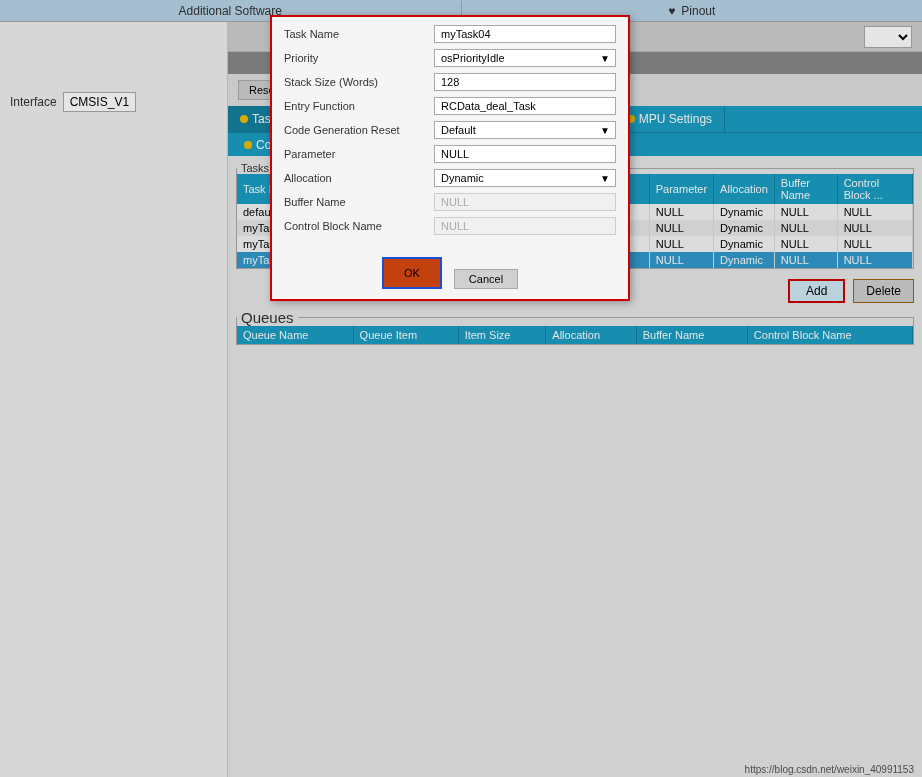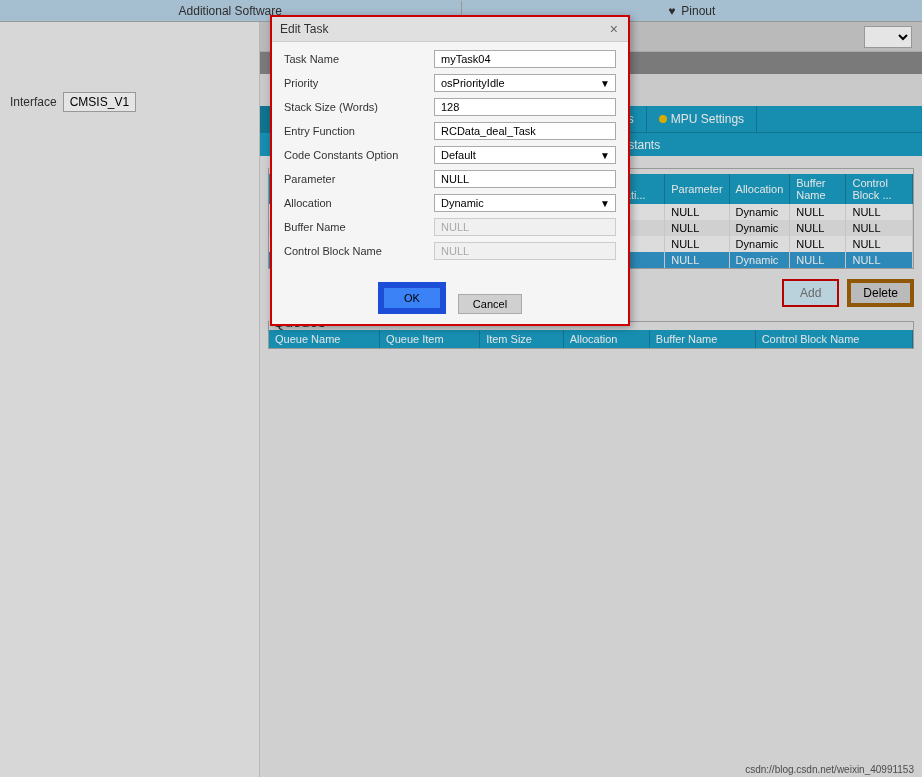--- a/index.html
+++ b/index.html
@@ -35,21 +35,21 @@
     }
 
     
     .main-content {
       display: flex;
       height: calc(777px - 22px);
     }
 
     
     .sidebar {
-      width: 260px;
+      width: 228px;
       background: #f0f0f0;
       border-right: 1px solid #ccc;
       padding: 10px;
     }
     .interface-row {
       display: flex;
       align-items: center;
       gap: 6px;
       margin-top: 60px;
     }
@@ -191,25 +191,25 @@
       justify-content: flex-end;
       gap: 8px;
       padding: 6px 8px;
     }
     .add-btn {
       background: #d0eaf5;
       border: 2px solid #cc0000;
       padding: 3px 16px;
       font-size: 12px;
       cursor: pointer;
-      color: #737373;
+      color: #000000;
     }
     .delete-btn {
       background: #d0d0d0;
-      border: 4px solid #a16207;
+      border: 1px solid #a16207;
       padding: 3px 12px;
       font-size: 12px;
       cursor: pointer;
     }
 
     
     .queues-section {
       margin: 0 8px 4px 8px;
     }
 
@@ -311,22 +311,22 @@
       font-size: 11px;
       color: #aaa;
     }
     .dialog-footer {
       display: flex;
       justify-content: center;
       gap: 12px;
       padding: 8px 12px 10px 12px;
     }
     .dialog-ok-btn {
-      background: #3b82f6;
-      border: 6px solid #1d4ed8;
+      background: #c2410c;
+      border: 2px solid #1d4ed8;
       padding: 3px 20px;
       font-size: 11px;
       cursor: pointer;
     }
     .dialog-cancel-btn {
       background: #d0d0d0;
       border: 1px solid #aaa;
       padding: 3px 14px;
       font-size: 11px;
       cursor: pointer;
@@ -493,28 +493,24 @@
           </thead>
           <tbody id="queues-tbody">
           </tbody>
         </table>
       </fieldset>
     </div>
 
   </div>
 </div>
 
-<div class="url-bar">csdn://blog.csdn.net/weixin_40991153</div>
+<div class="url-bar">https://blog.csdn.net/weixin_40991153</div>
 
 <div class="dialog-overlay">
   <div class="dialog">
-    <div class="dialog-titlebar">
-      <span class="dialog-title">Edit Task</span>
-      <button class="dialog-close">×</button>
-    </div>
     <div class="dialog-body">
 
       <div class="dialog-row">
         <span class="dialog-label">Task Name</span>
         <input class="dialog-input" type="text" value="myTask04" style="">
       </div>
 
       <div class="dialog-row">
         <span class="dialog-label">Priority</span>
         <div class="dialog-select-wrapper">
@@ -531,21 +527,21 @@
         <span class="dialog-label">Stack Size (Words)</span>
         <input class="dialog-input" type="text" value="128" style="">
       </div>
 
       <div class="dialog-row">
         <span class="dialog-label">Entry Function</span>
         <input class="dialog-input" type="text" value="RCData_deal_Task" style="">
       </div>
 
       <div class="dialog-row">
-        <span class="dialog-label">Code Constants Option</span>
+        <span class="dialog-label">Code Generation Reset</span>
         <div class="dialog-select-wrapper">
           <select class="dialog-select">
             <option>Default</option>
             <option>Weak</option>
             <option>As external</option>
           </select>
           <span class="dialog-select-arrow">▼</span>
         </div>
       </div>
 

